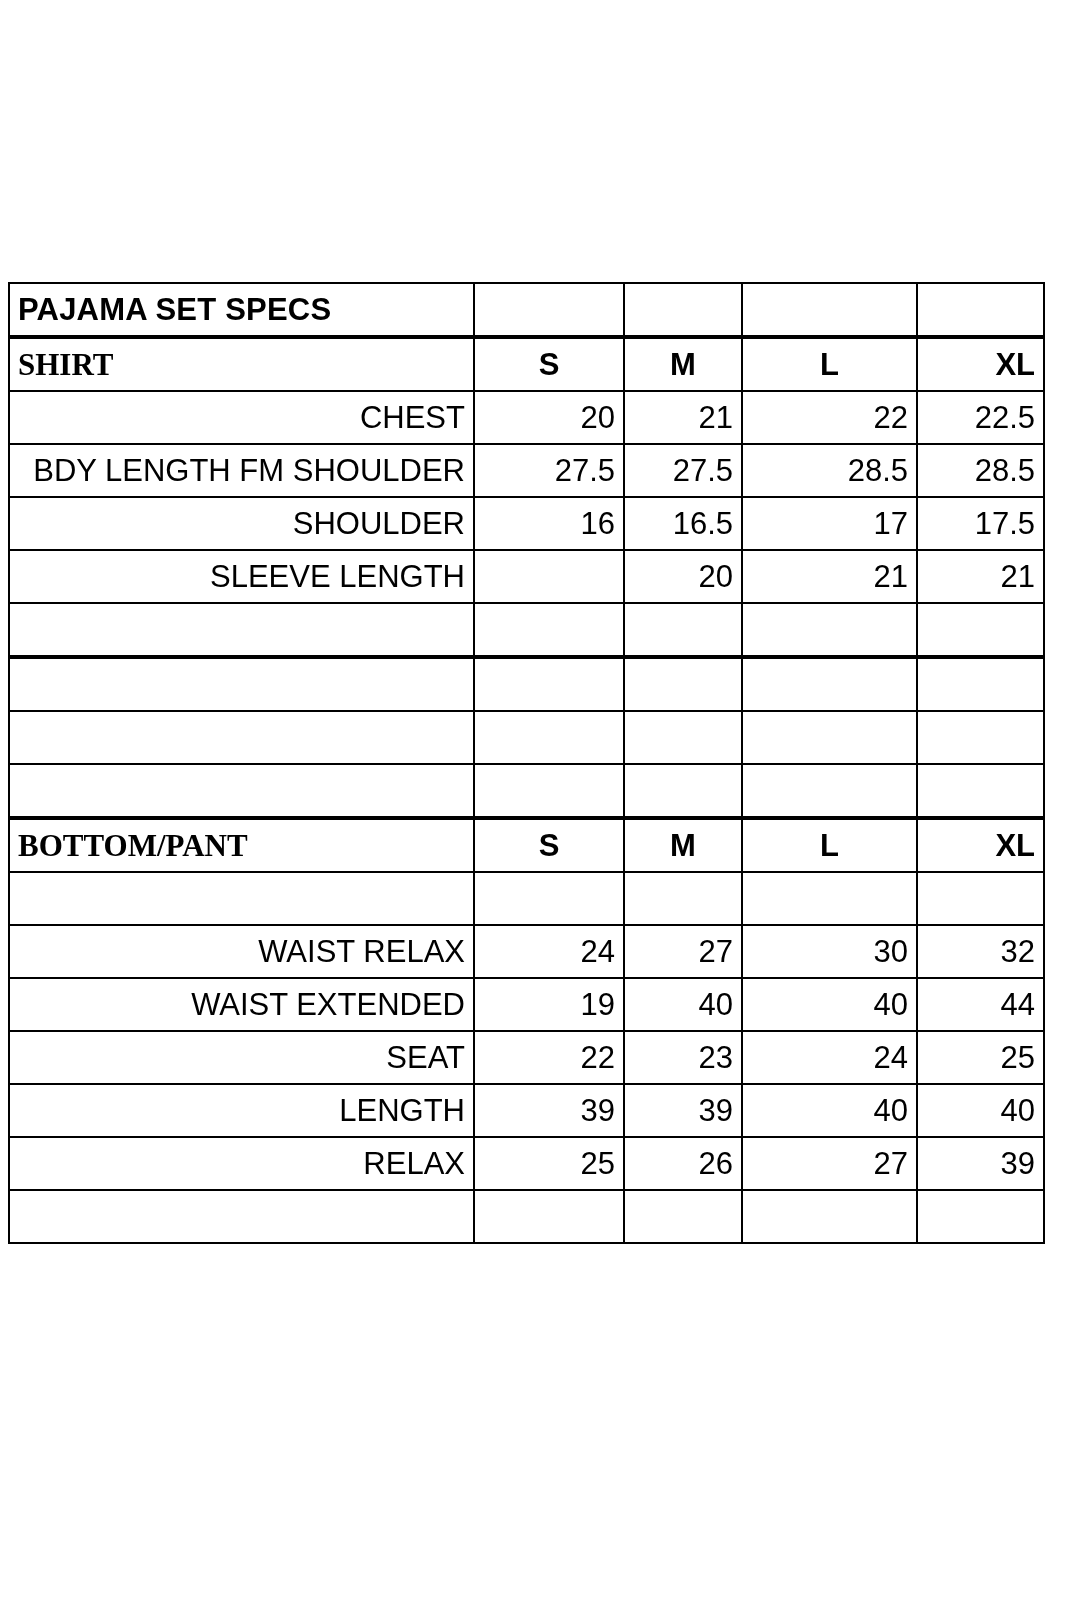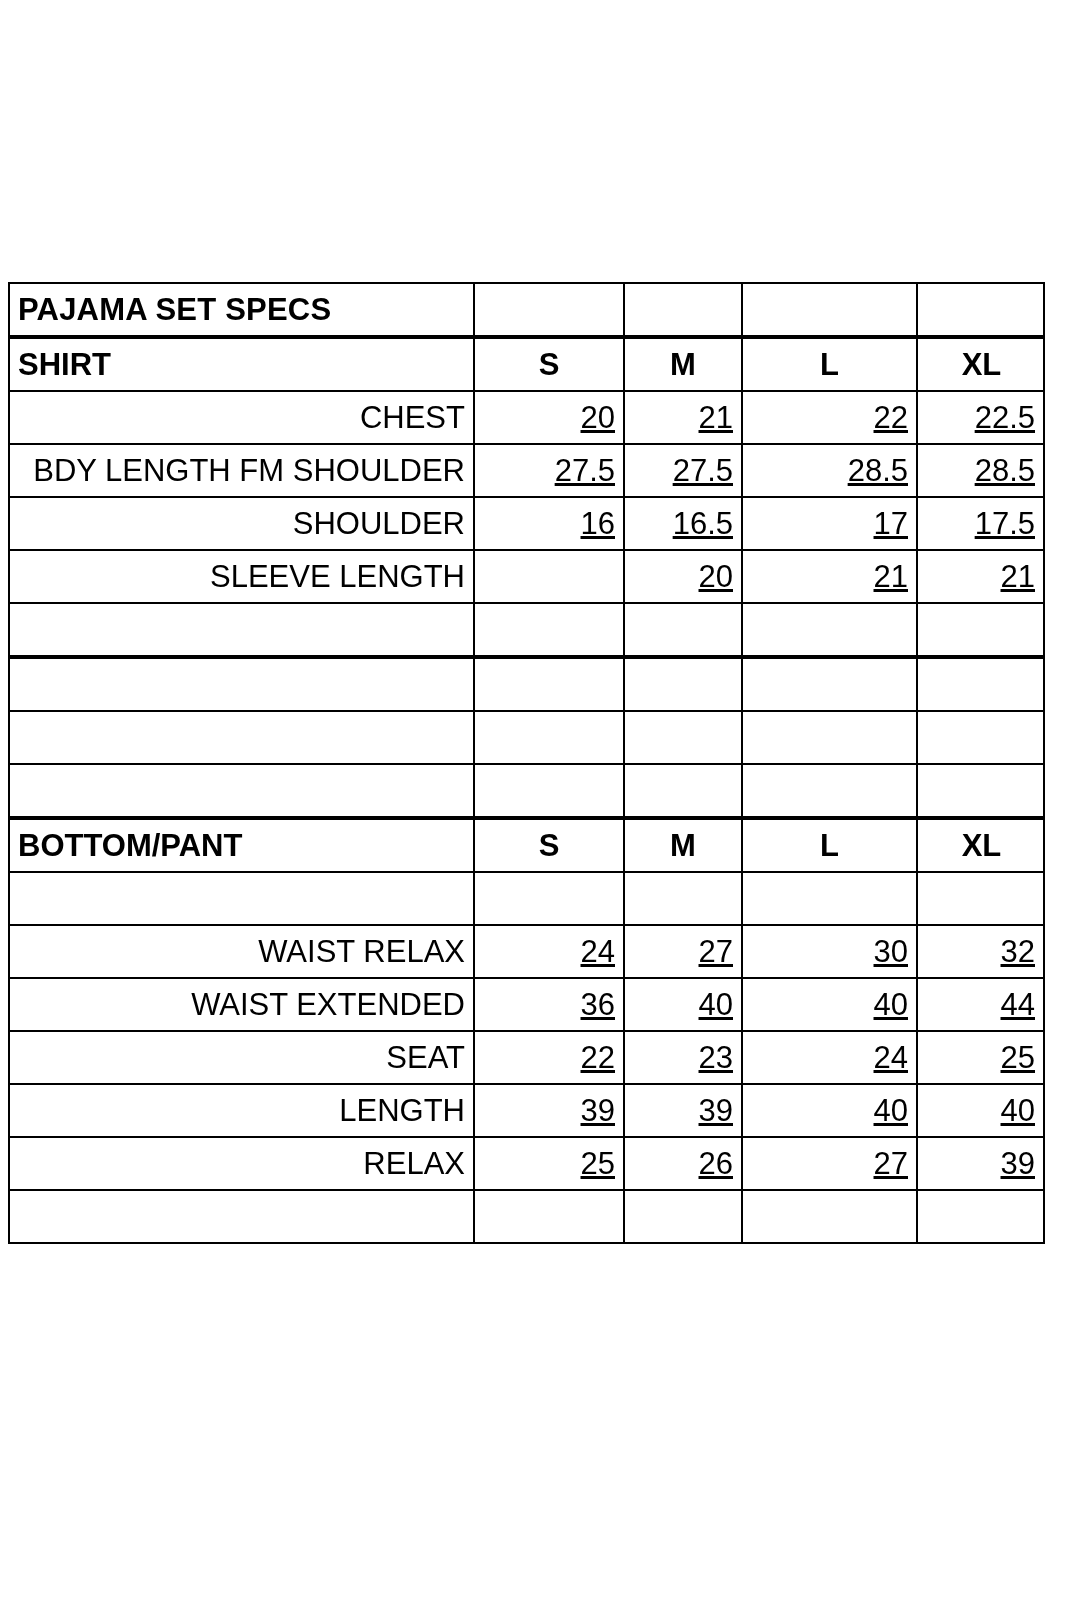--- a/index.html
+++ b/index.html
@@ -72,36 +72,36 @@
     height: 72px;
   }
 
   td.section {
     background: #000;
     color: #fff;
     font-weight: bold;
     font-size: 34px;
     padding-left: 10px;
     border-color: #000;
+    font-family: Liberation Serif, serif;
   }
 
   td.size-head {
     text-align: center;
     font-weight: bold;
     font-size: 31px;
   }
   td.size-head.left {
-    text-align: center;
+    text-align: right;
     padding-left: 10px;
   }
 
   td.num {
     text-align: right;
     padding-right: 10px;
-    text-decoration: underline;
   }
 
   td.rowlabel {
     text-align: right;
     padding-left: 10px;
   }
 
   td.blankrow {
     height: 53px;
   }
@@ -242,21 +242,21 @@
     </tr>
     <tr>
       <td class="rowlabel">WAIST RELAX</td>
       <td class="num">24</td>
       <td class="num">27</td>
       <td class="num">30</td>
       <td class="num">32</td>
     </tr>
     <tr>
       <td class="rowlabel">WAIST EXTENDED</td>
-      <td class="num">36</td>
+      <td class="num">19</td>
       <td class="num">40</td>
       <td class="num">40</td>
       <td class="num">44</td>
     </tr>
     <tr>
       <td class="rowlabel">SEAT</td>
       <td class="num">22</td>
       <td class="num">23</td>
       <td class="num">24</td>
       <td class="num">25</td>

